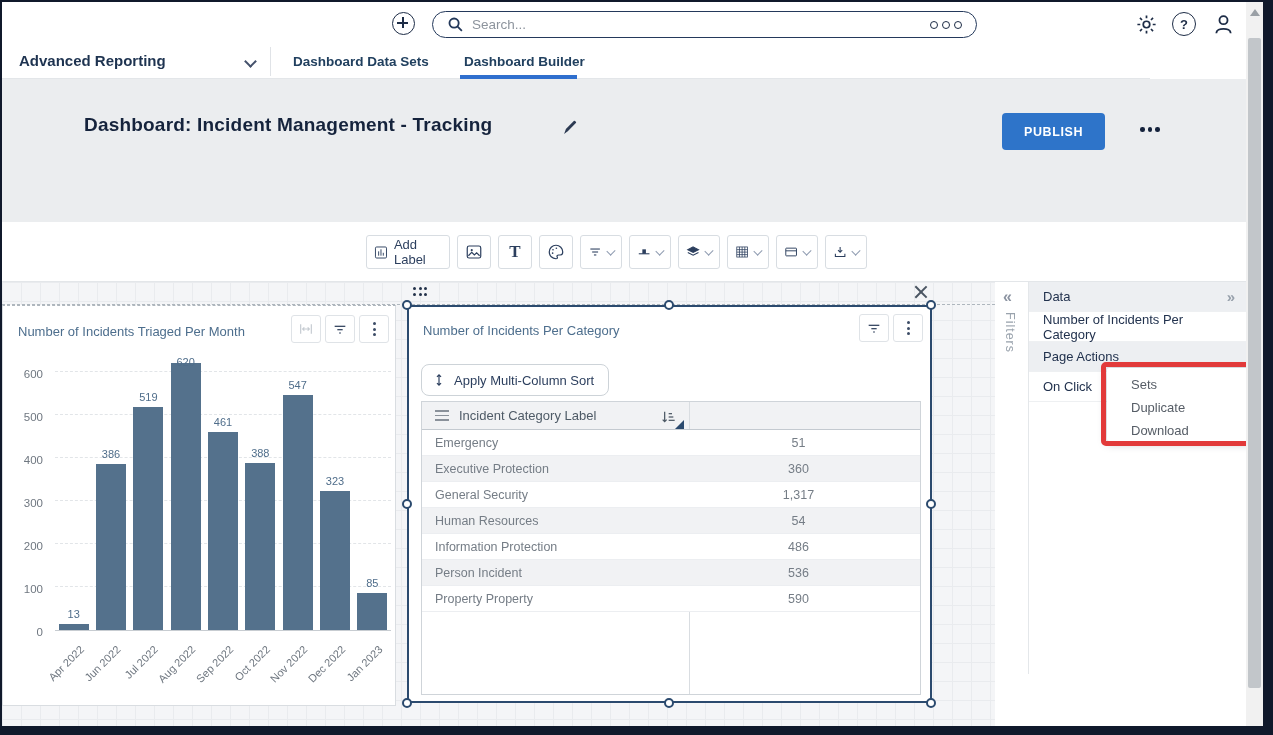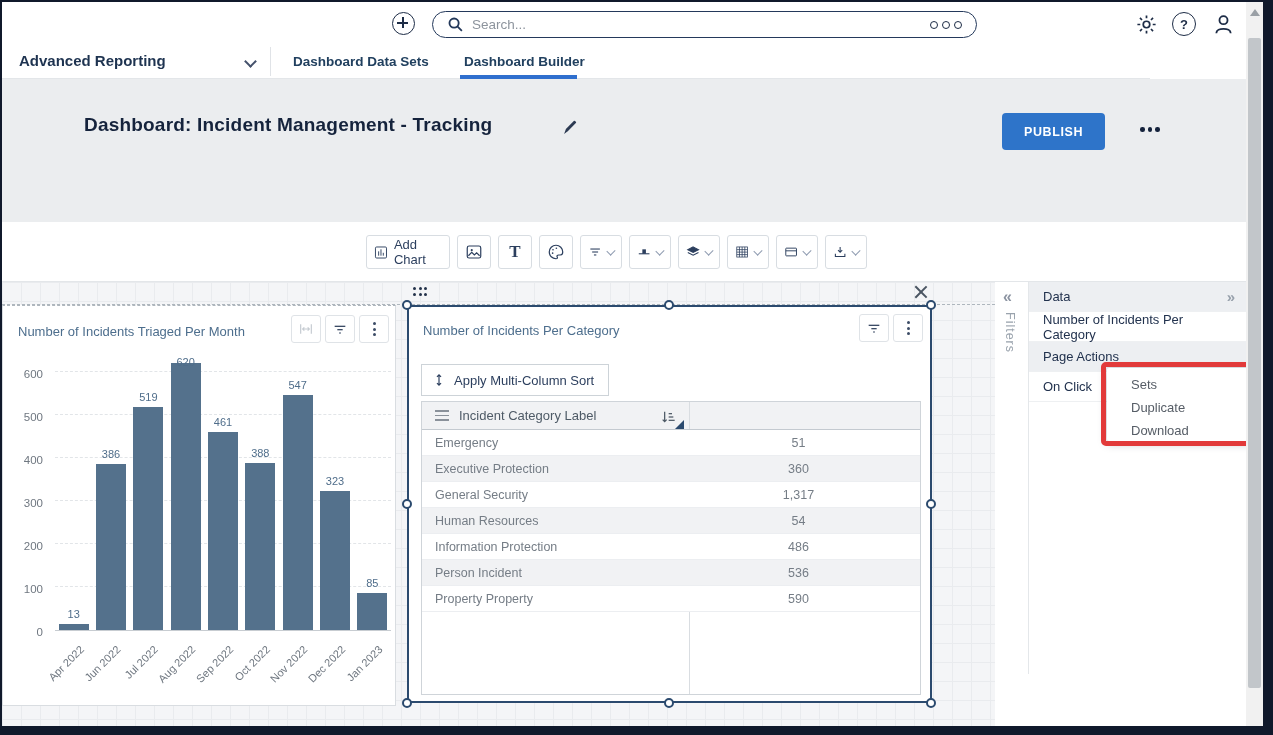--- a/index.html
+++ b/index.html
@@ -82,21 +82,21 @@
   
   .mwidget { position:absolute; left:405px; top:23px; width:525px; height:398px; background:#fff; border:2px solid #2b4a6e; }
   .handle { position:absolute; width:10px; height:10px; background:#fff; border:2px solid #2b4a6e; border-radius:50%; transform:translate(-50%,-50%); z-index:30; }
   .drag-dots { position:absolute; left:411px; top:5px; display:grid; grid-template-columns:repeat(3,3px); grid-template-rows:repeat(2,3px); gap:2.5px; }
   .drag-dots i { background:#23324a; border-radius:50%; }
   .close-x { position:absolute; left:911px; top:2px; width:16px; height:16px; }
   .close-x::before,.close-x::after{content:""; position:absolute; left:7px; top:0; width:1.8px; height:16px; background:#4a5562;}
   .close-x::before{transform:rotate(45deg);} .close-x::after{transform:rotate(-45deg);}
   .mw-title { position:absolute; left:14px; top:16px; font-size:13px; color:#4d6e8d; }
   .mw-btns { top:7px; right:7px; }
-  .sort-btn { position:absolute; left:12px; top:57px; height:32px; border:1px solid #cdd3d8; border-radius:0; background:#fff; display:flex; align-items:center; gap:8px; padding:0 14px 0 10px; font-size:13px; color:#2c3f5e; }
+  .sort-btn { position:absolute; left:12px; top:57px; height:32px; border:1px solid #cdd3d8; border-radius:8px; background:#fff; display:flex; align-items:center; gap:8px; padding:0 14px 0 10px; font-size:13px; color:#2c3f5e; }
 
   .tbl { position:absolute; left:12px; top:94px; width:500px; height:294px; border:1px solid #cfd4d9; display:flex; flex-direction:column; background:#fff; }
   .tbl-head { height:28px; background:#f1f2f4; border-bottom:1px solid #c4cad0; display:flex; align-items:center; position:relative; }
   .tbl-head .burger { margin-left:13px; width:14px; display:flex; flex-direction:column; gap:3px; }
   .tbl-head .burger i { height:1.6px; background:#8a919a; display:block; }
   .th-label { margin-left:10px; font-size:13px; color:#4e5a66; }
   .th-sort { position:absolute; left:238px; top:7px; }
   .th-corner { position:absolute; left:253px; bottom:0; width:0; height:0; border-left:9px solid transparent; border-bottom:9px solid #2b4a6e; }
   .col-div { position:absolute; left:267px; top:0; bottom:0; width:1px; background:#d9dde1; }
   .tbl-row { height:26px; display:flex; align-items:center; font-size:12.5px; color:#757d86; border-bottom:1px solid #eceef1; }
@@ -193,21 +193,21 @@
 
   <div class="toolbar">
     <div class="tool-row">
       <div class="tool-btn" style="width:84px;">
         <svg width="17" height="17" viewBox="0 0 24 24" fill="none" stroke="#2c3f5e" stroke-width="1.6">
             <rect x="2.5" y="2.5" width="19" height="19" rx="2"></rect>
             <line x1="8" y1="17.5" x2="8" y2="10"></line>
             <line x1="12" y1="17.5" x2="12" y2="6.5"></line>
             <line x1="16" y1="17.5" x2="16" y2="12.5"></line>
           </svg>
-        <span class="lbl">Add Chart</span>
+        <span class="lbl">Add Label</span>
       </div>
       <div class="tool-btn" style="width:34px;">
         <svg width="18" height="18" viewBox="0 0 24 24" fill="none" stroke="#2c3f5e" stroke-width="1.6">
             <rect x="3" y="4" width="18" height="16" rx="2.5"></rect>
             <circle cx="9" cy="9.5" r="1.4" fill="#2c3f5e" stroke="none"></circle>
             <path d="M4.5 17l4.5-4.5 3.5 3.5 3-3 4 4"></path>
           </svg>
       </div>
       <div class="tool-btn" style="width:34px;">
         <span style="font-family:'Liberation Serif',serif;font-size:17px;color:#2c3f5e;font-weight:600;">T</span>

